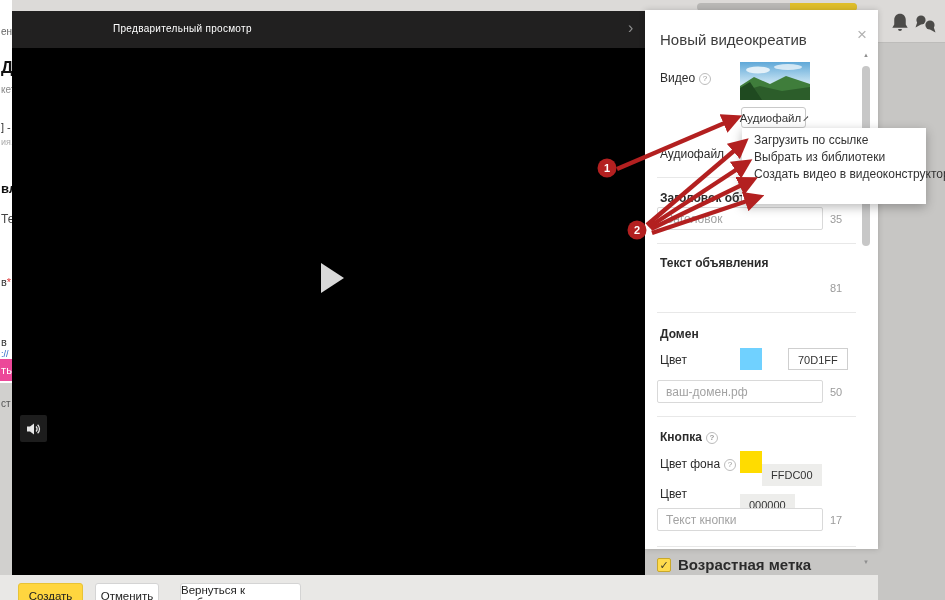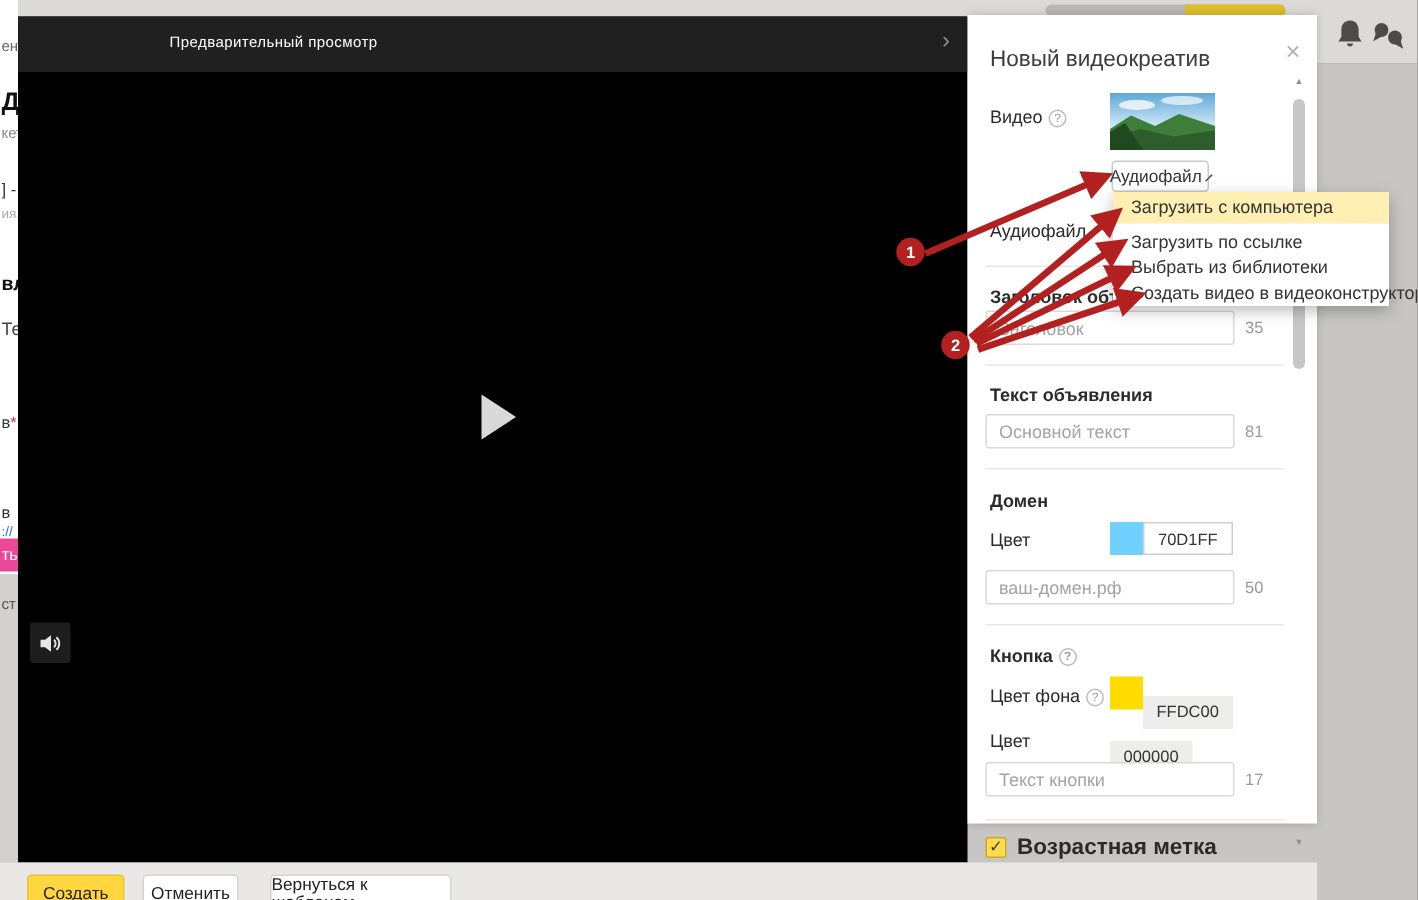--- a/index.html
+++ b/index.html
@@ -166,27 +166,26 @@
 
     <div class="lbl" style="left:15px;top:137px;">Аудиофайл</div>
     <div class="divider" style="top:167px;"></div>
 
     <div class="lbl lbl-b" style="left:15px;top:181px;">Заголовок объявления</div>
     <input class="inp" style="top: 197px;" placeholder="Заголовок">
     <div class="counter" style="top:203px;">35</div>
     <div class="divider" style="top:233px;"></div>
 
     <div class="lbl lbl-b" style="left:15px;top:246px;">Текст объявления</div>
-    <input class="inp" style="top: 266px;" placeholder="Основной текст">
     <div class="counter" style="top:272px;">81</div>
     <div class="divider" style="top:302px;"></div>
 
     <div class="lbl lbl-b" style="left:15px;top:317px;">Домен</div>
     <div class="lbl" style="left:15px;top:343px;">Цвет</div>
-    <div class="cw" style="top:338px;">
+    <div class="cw" style="top:338px;gap:26px;">
       <div class="sw" style="background-color: rgb(112, 209, 255);"></div>
       <div class="cv cv-white">70D1FF</div>
     </div>
     <input class="inp" style="top: 370px;" placeholder="ваш-домен.рф">
     <div class="counter" style="top:376px;">50</div>
     <div class="divider" style="top:406px;"></div>
 
     <div class="lbl lbl-b" style="left:15px;top:420px;"><span>Кнопка</span><span class="help-q">?</span></div>
     <div class="lbl" style="left:15px;top:447px;"><span>Цвет фона</span><span class="help-q">?</span></div>
     <div class="cw" style="top:441px;">
@@ -208,21 +207,20 @@
     </div>
 
     <div class="scrollbar">
       <div class="scroll-arrow" style="top:0;">▲</div>
       <div class="scroll-thumb"></div>
       <div class="scroll-arrow" style="bottom:0;">▼</div>
     </div>
   </div>
 
   <div class="abs menu">
-    <div class="menu-item menu-item-hl" style="background-color: rgb(255, 239, 179);">Загрузить с компьютера</div>
     <div class="menu-gap"></div>
     <div class="menu-item menu-item-n">Загрузить по ссылке</div>
     <div class="menu-item menu-item-n">Выбрать из библиотеки</div>
     <div class="menu-item menu-item-n">Создать видео в видеоконструкторе</div>
   </div>
 
   <div class="abs footer">
     <div class="f-btn f-create" style="background-color: rgb(255, 214, 63);">Создать</div>
     <div class="f-btn f-cancel">Отменить</div>
     <div class="f-btn f-back">Вернуться к шаблонам</div>

